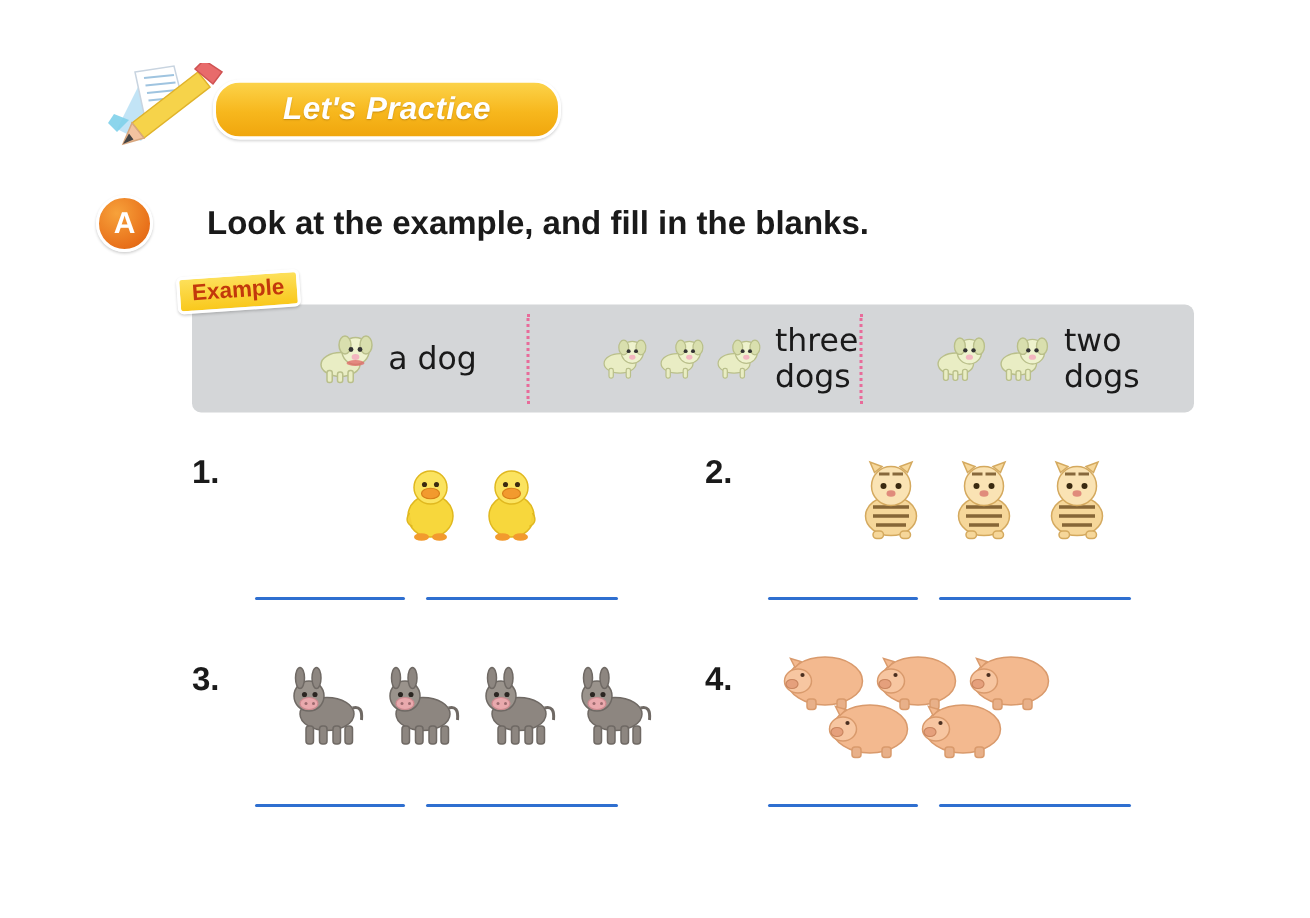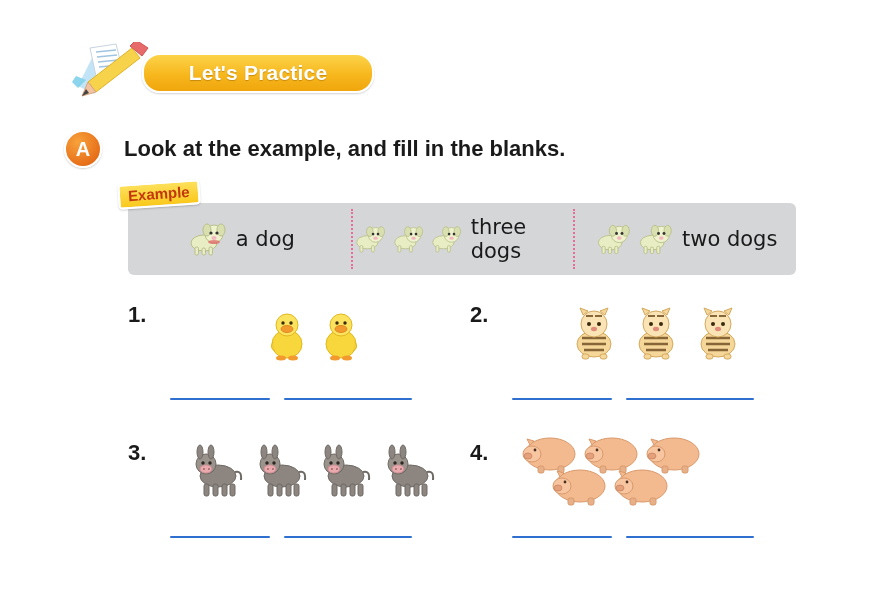--- a/index.html
+++ b/index.html
@@ -36,20 +36,21 @@
     top: 13px;
     width: 228px;
     height: 36px;
     border-radius: 18px;
     background: linear-gradient(to bottom, #fcd34a 0%, #f7b71d 55%, #f0a60d 100%);
     border: 2px solid #ffffff;
     box-shadow: 0 1px 2px rgba(0,0,0,0.18);
     display: flex;
     align-items: center;
     justify-content: center;
+    font-style: italic;
   }
   .banner-text {
     color: #ffffff;
     font-size: 21px;
     font-weight: bold;
     letter-spacing: 0.2px;
     text-shadow: 0 1px 1px rgba(140,90,0,0.45);
   }
 
   
@@ -68,21 +69,21 @@
     color: #ffffff;
     font-size: 20px;
     font-weight: bold;
     display: flex;
     align-items: center;
     justify-content: center;
     border: 2px solid #ffffff;
     box-shadow: 0 1px 2px rgba(0,0,0,0.2);
   }
   .instruction-text {
-    margin-left: 22px;
+    margin-left: 36px;
     font-size: 22px;
     font-weight: bold;
     color: #1a1a1a;
   }
 
   
   .example-label {
     position: absolute;
     left: 118px;
     top: 182px;
@@ -110,20 +111,21 @@
     display: flex;
     align-items: center;
   }
   .example-cell {
     flex: 1 1 0;
     height: 100%;
     display: flex;
     align-items: center;
     justify-content: center;
     position: relative;
+    padding-left: 46px;
   }
   .example-cell + .example-cell::before {
     content: "";
     position: absolute;
     left: 0;
     top: 6px;
     bottom: 6px;
     width: 0;
     border-left: 2px dotted #e86b9a;
   }

